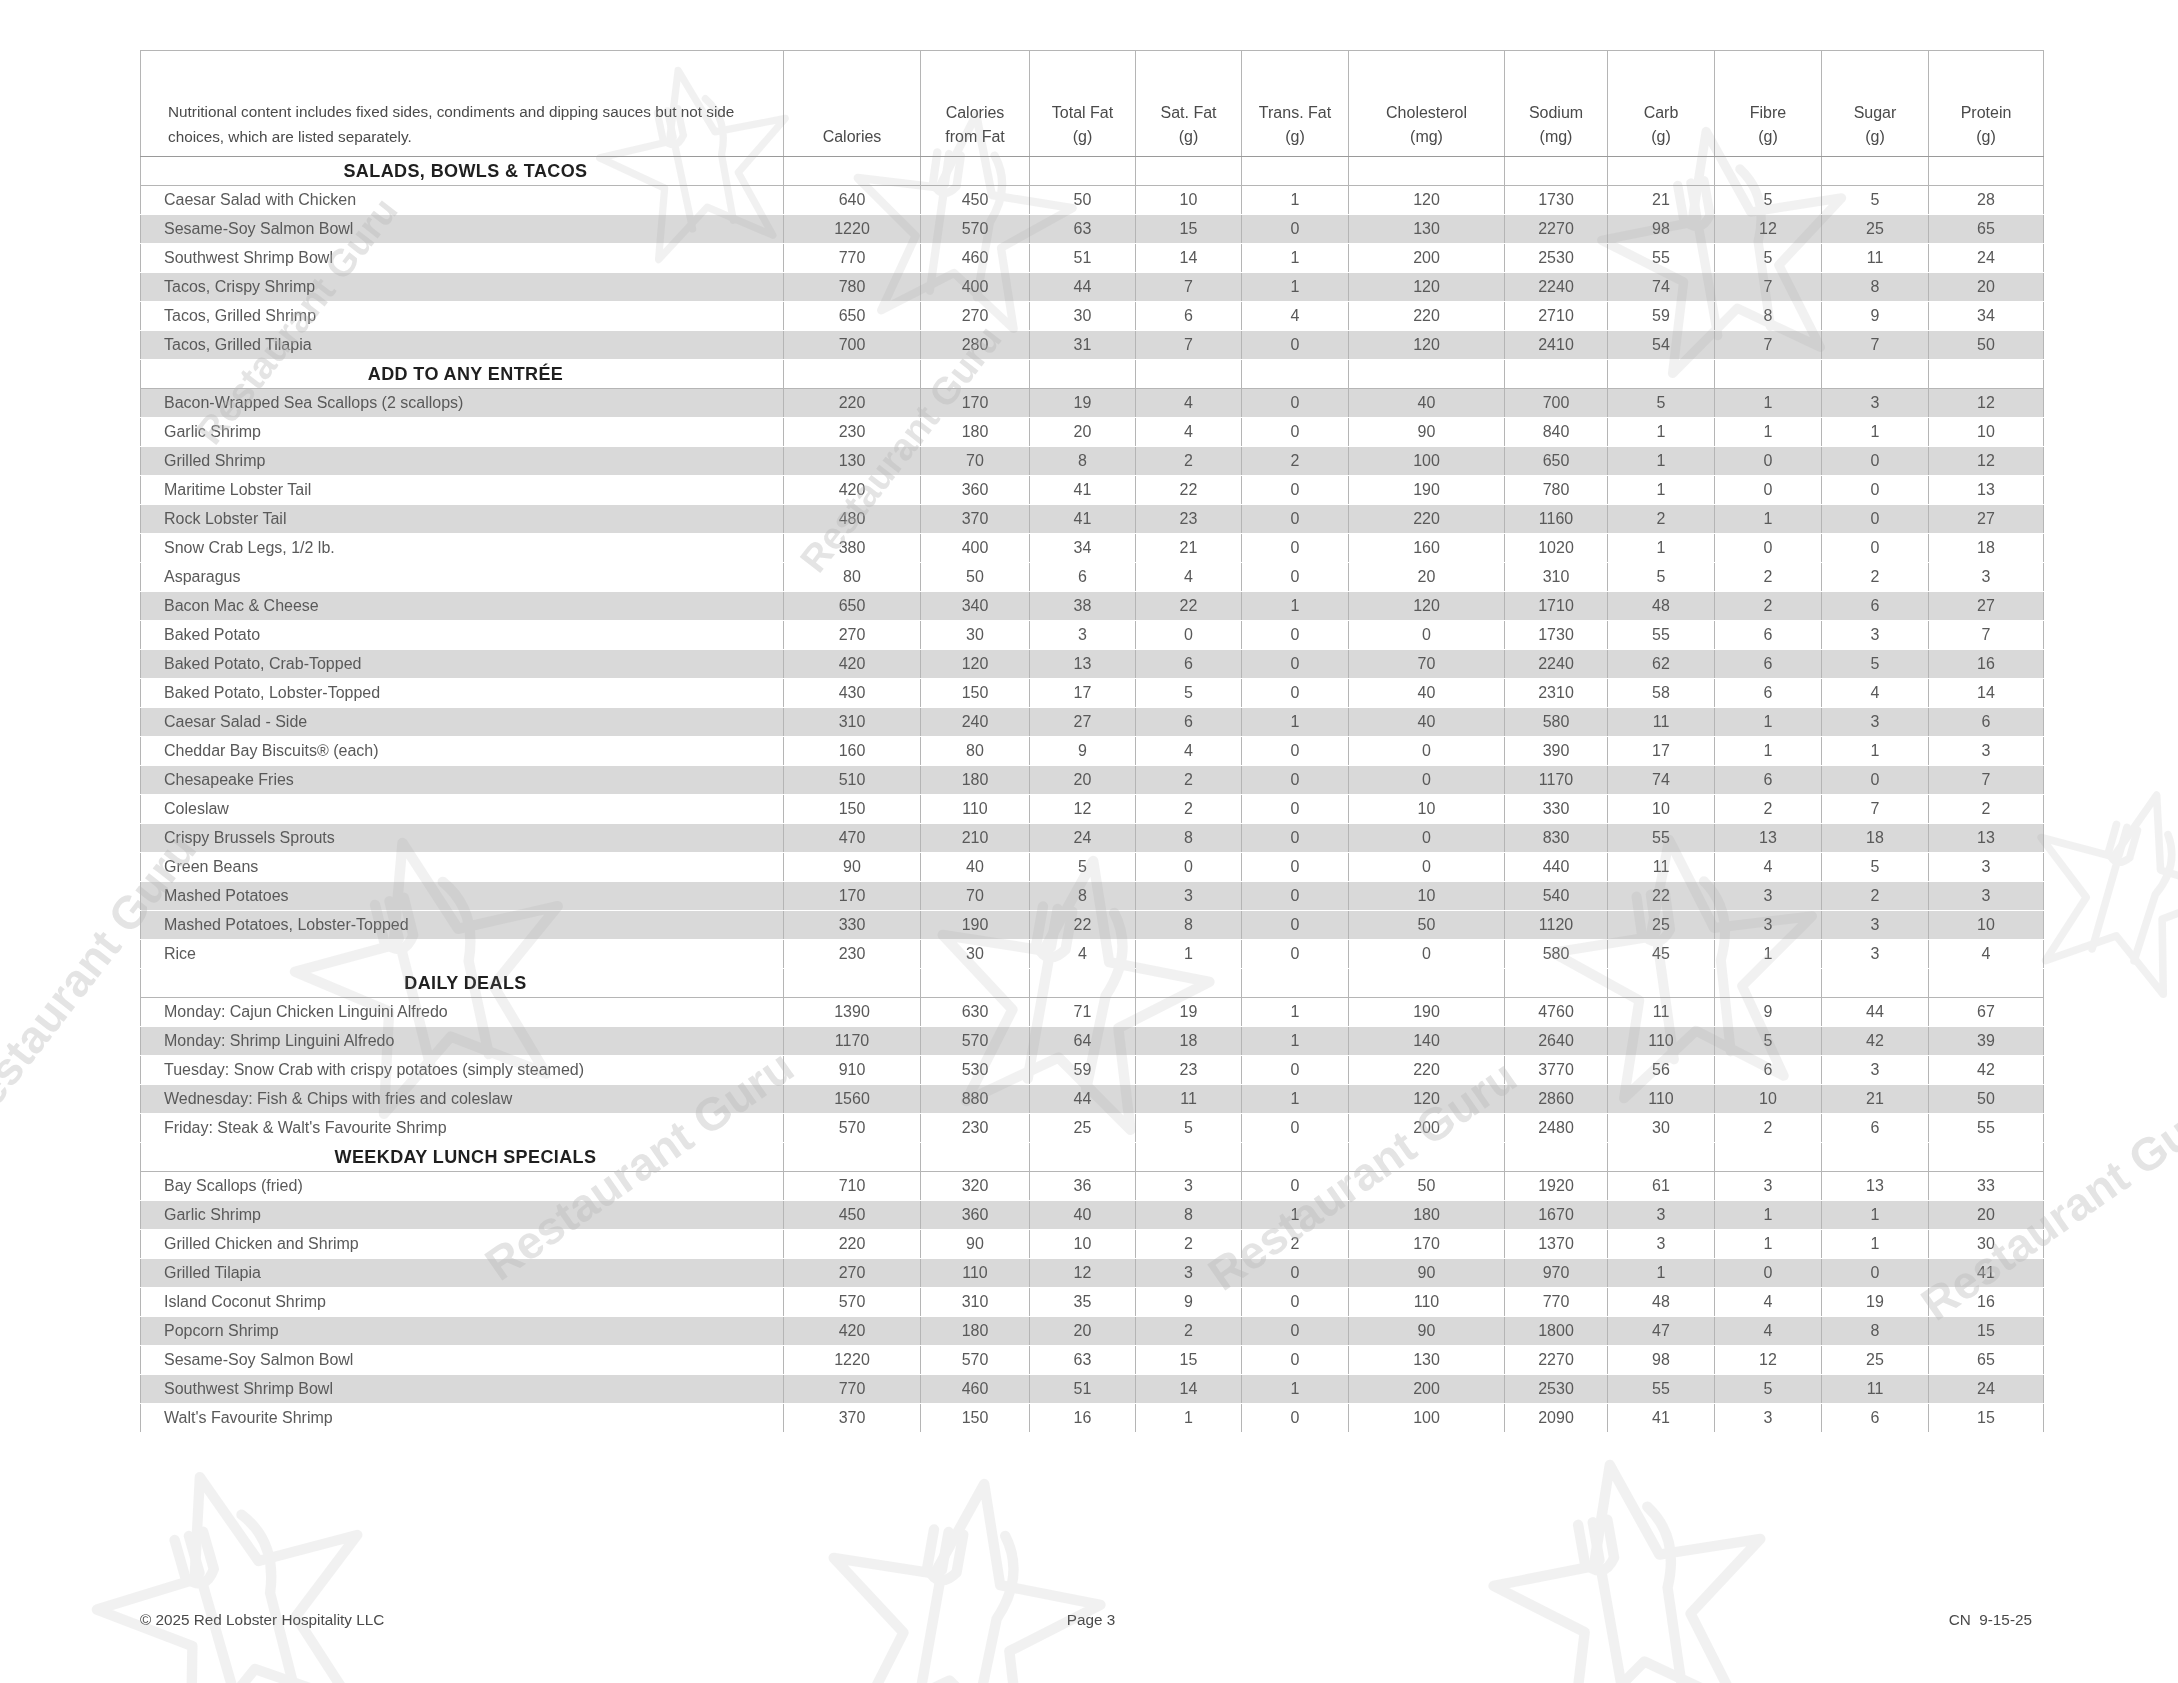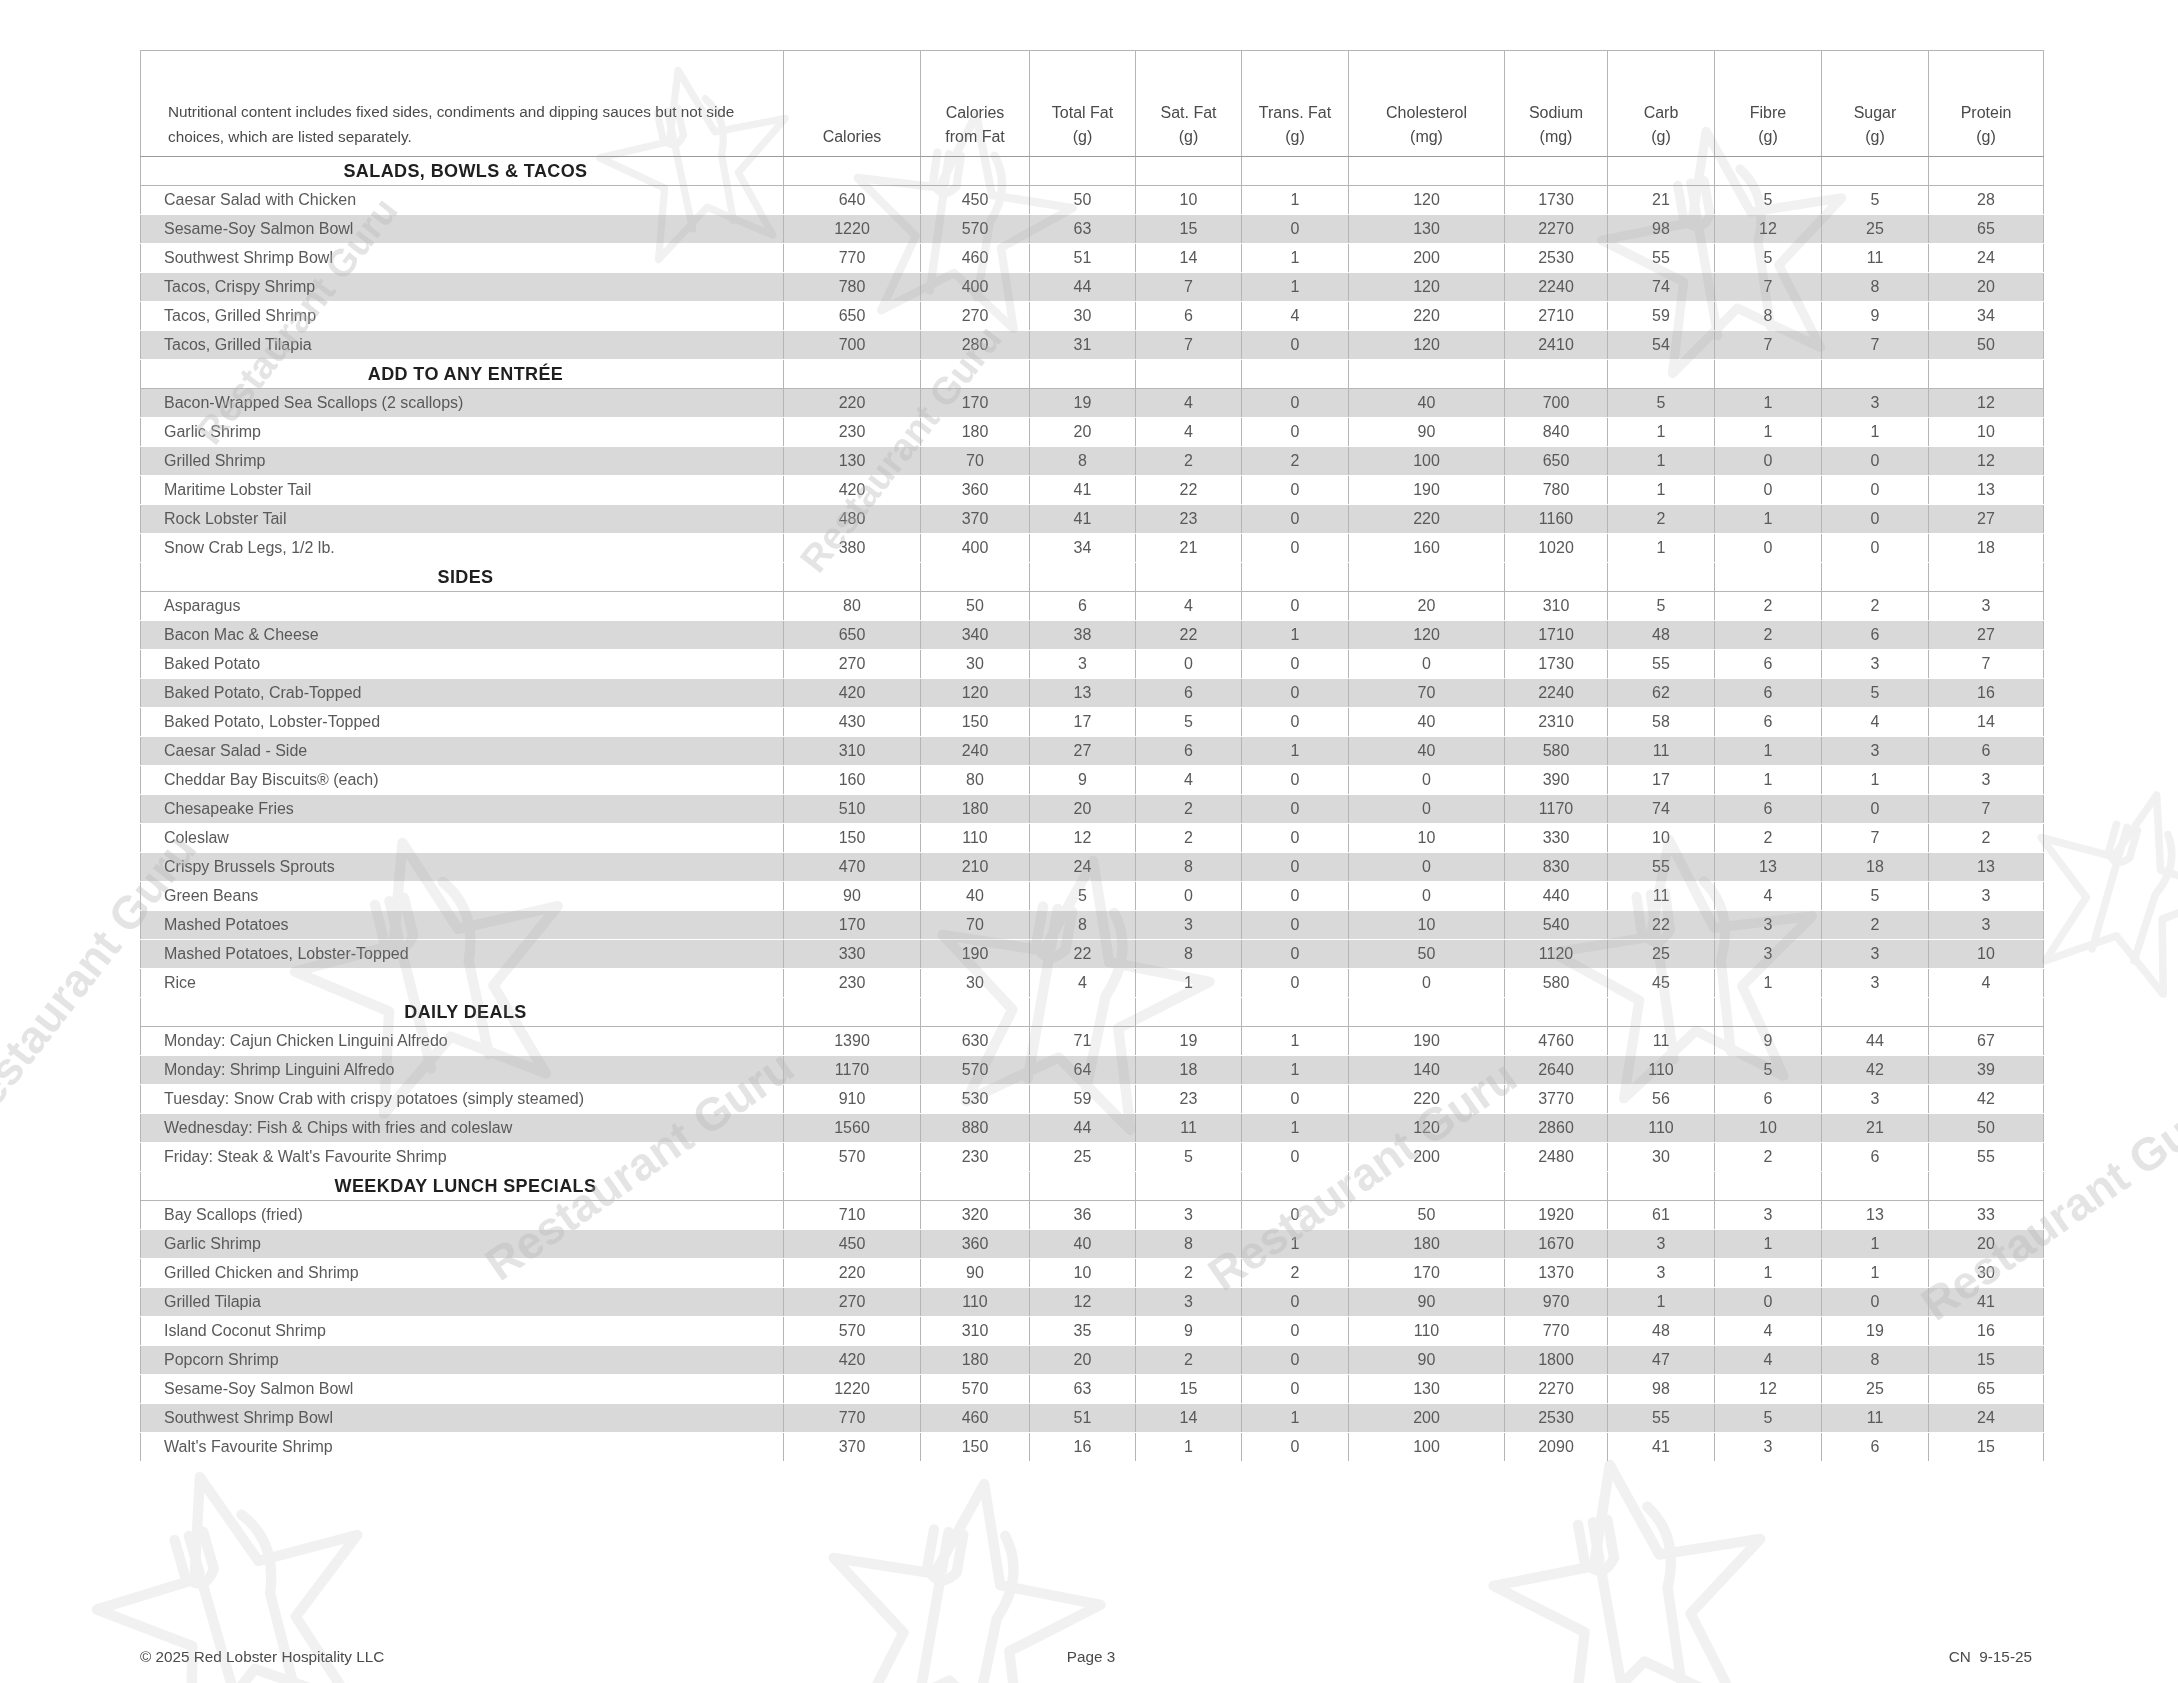--- a/index.html
+++ b/index.html
@@ -45,21 +45,21 @@
   td.section-title{
     padding-left:7px;font-weight:bold;font-size:18px;color:#1f1f1f;
     letter-spacing:0.4px;white-space:nowrap;text-align:center;
   }
 
   
   .footer{
     position:absolute;left:140px;width:1902px;top:1611px;height:22px;
     font-size:15.3px;color:#4a4a4a;
   }
-  .footer span{white-space:pre;margin-top:37px;}
+  .footer span{white-space:pre;}
   .footer .f-left{position:absolute;left:0;}
   .footer .f-center{position:absolute;left:50%;transform:translateX(-50%);}
   .footer .f-right{position:absolute;right:10px;}
 
   
   .watermarks{position:absolute;inset:0;pointer-events:none;z-index:5;}
   .wm-logo{position:absolute;opacity:.13;}
   .wm-text{
     position:absolute;font-size:46px;font-weight:bold;color:#b9b9b9;opacity:.38;
     white-space:nowrap;transform-origin:left top;
@@ -353,34 +353,20 @@
             <td class="num">34</td>
             <td class="num">21</td>
             <td class="num">0</td>
             <td class="num">160</td>
             <td class="num">1020</td>
             <td class="num">1</td>
             <td class="num">0</td>
             <td class="num">0</td>
             <td class="num">18</td>
           </tr>
-          <tr class="section-row">
-            <td class="name-cell section-title">SIDES</td>
-            <td class="num"></td>
-            <td class="num"></td>
-            <td class="num"></td>
-            <td class="num"></td>
-            <td class="num"></td>
-            <td class="num"></td>
-            <td class="num"></td>
-            <td class="num"></td>
-            <td class="num"></td>
-            <td class="num"></td>
-            <td class="num"></td>
-          </tr>
           <tr class="plain">
             <td class="name-cell">Asparagus</td>
             <td class="num">80</td>
             <td class="num">50</td>
             <td class="num">6</td>
             <td class="num">4</td>
             <td class="num">0</td>
             <td class="num">20</td>
             <td class="num">310</td>
             <td class="num">5</td>

